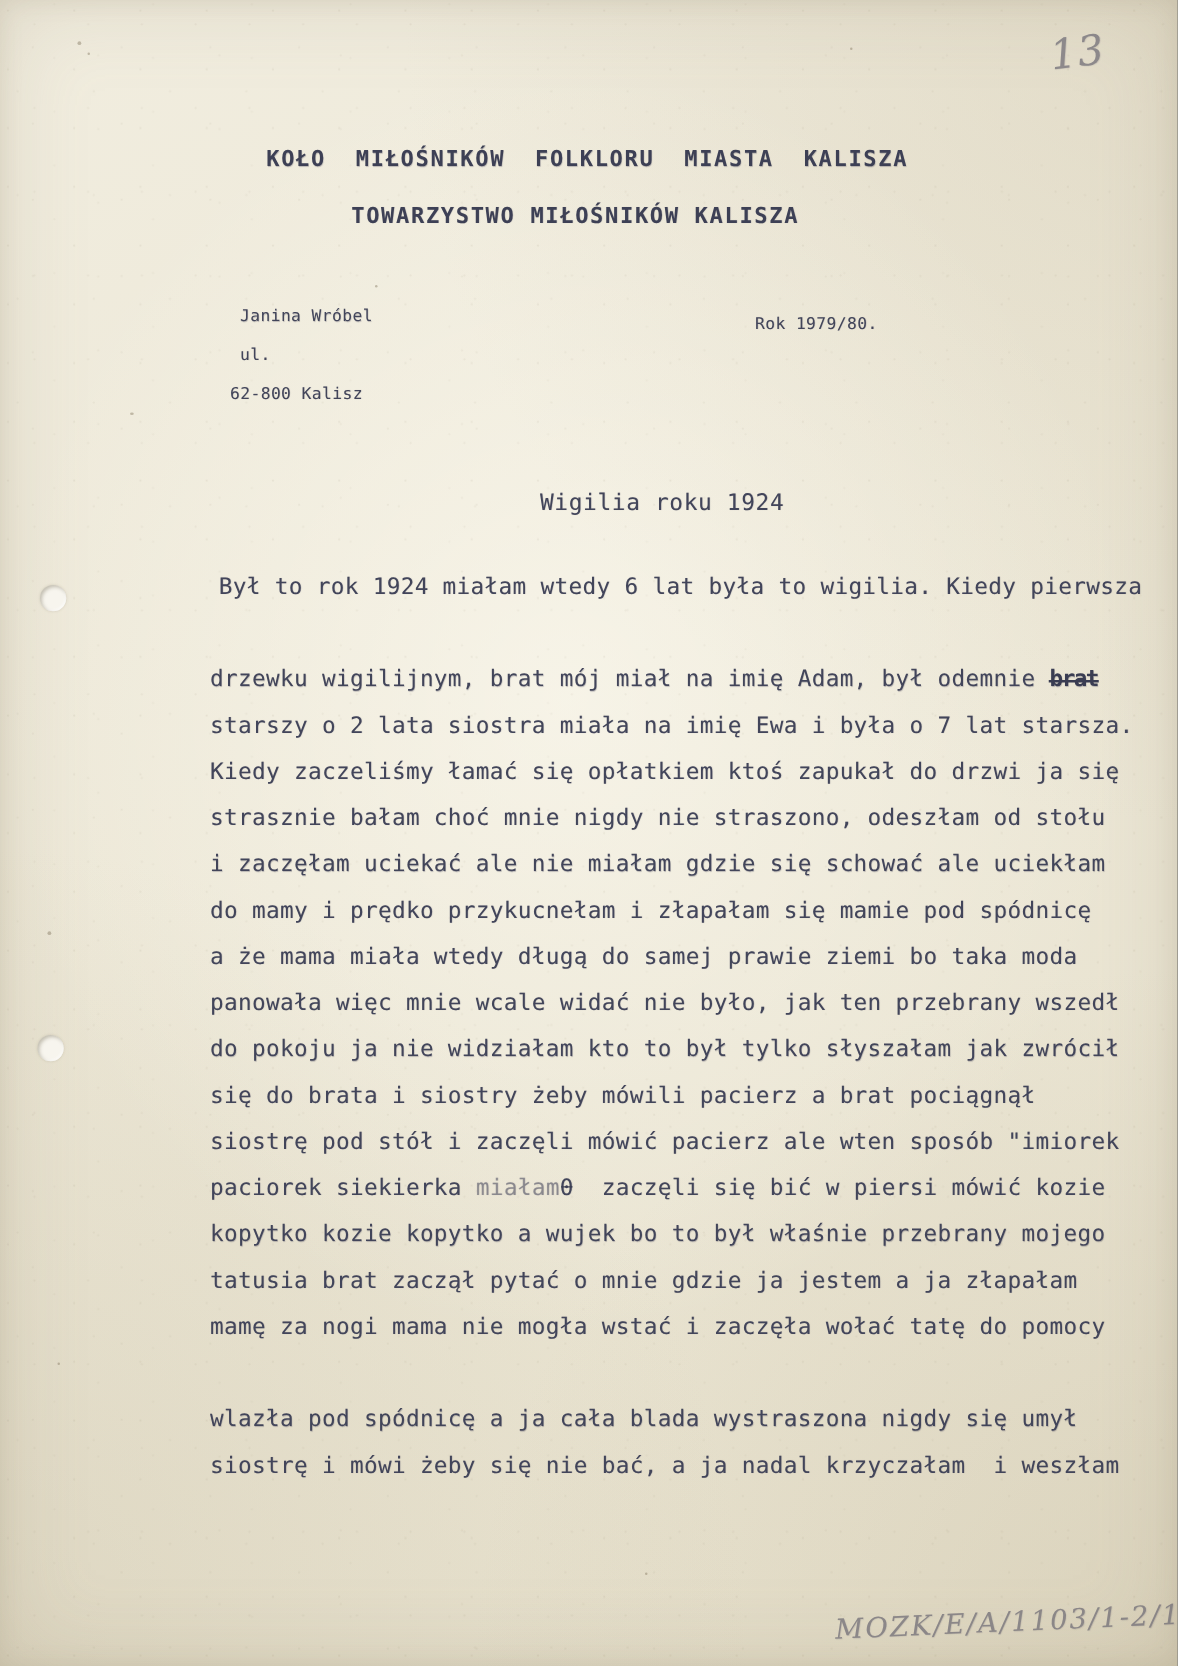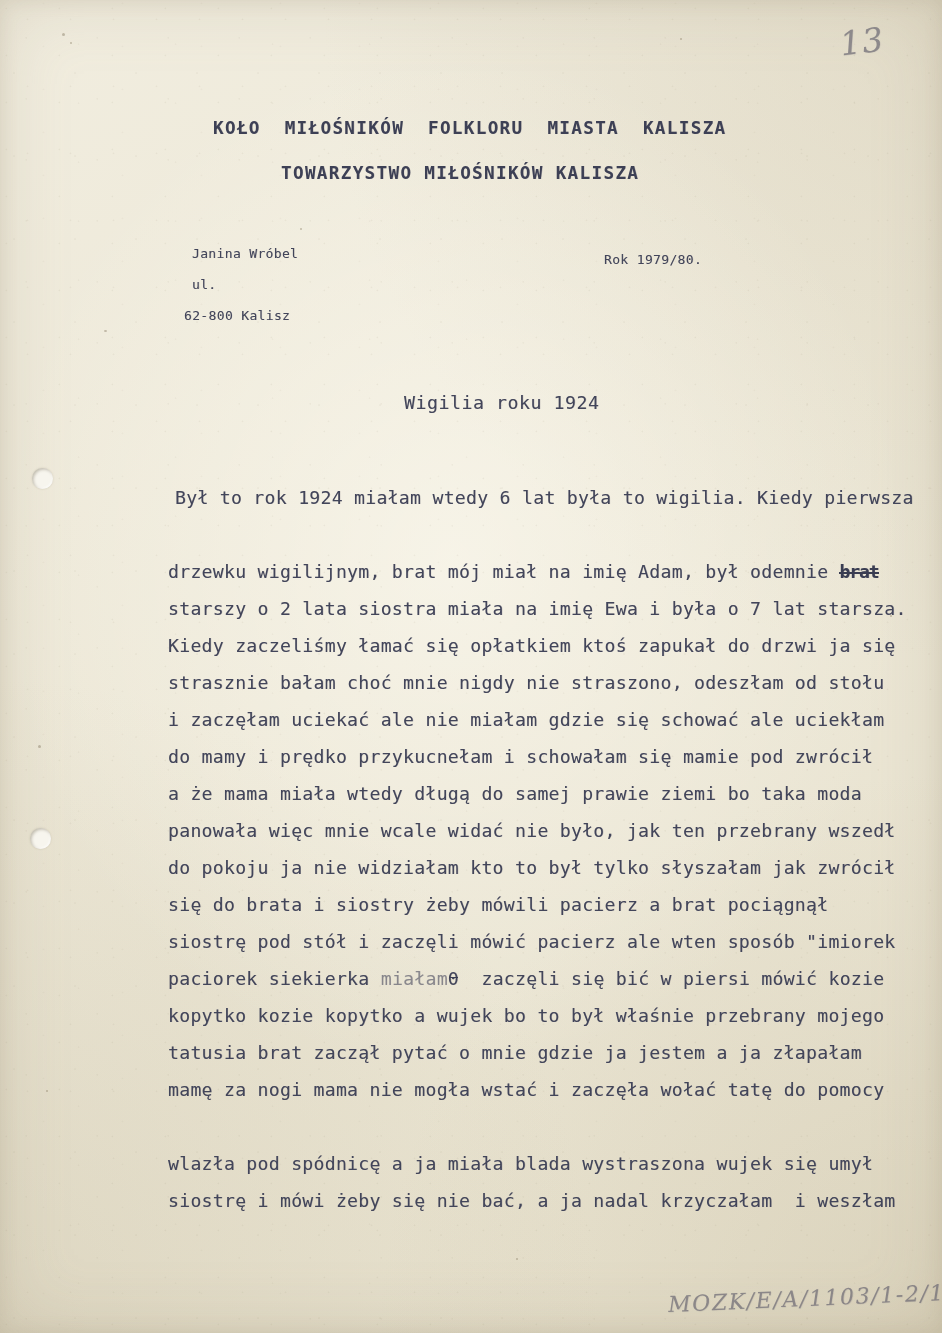--- a/index.html
+++ b/index.html
@@ -72,21 +72,20 @@
 
   .doc-title {
     font-size: 18.2px;
     letter-spacing: 0.55px;
   }
 
   .bodyline {
     font-size: 18.1px;
     letter-spacing: 0.30px;
     left: 168px;
-    margin-top: 28px;
   }
 
   .bodyline.indented { left: 175px; }
 
   
   .strike {
     position: relative;
     color: #3a3d52;
     letter-spacing: -1.2px;
     font-weight: 700;
@@ -178,40 +177,40 @@
 
   <div class="typed hdr" style="left:213px; top:118px;">KOŁO  MIŁOŚNIKÓW  FOLKLORU  MIASTA  KALISZA</div>
   <div class="typed hdr" style="left:281px; top:163px;">TOWARZYSTWO MIŁOŚNIKÓW KALISZA</div>
 
   <div class="typed addr" style="left:192px; top:246px;">Janina Wróbel</div>
   <div class="typed addr" style="left:192px; top:277px;">ul.</div>
   <div class="typed addr" style="left:184px; top:308px;">62-800 Kalisz</div>
 
   <div class="typed addr" style="left:604px; top:252px;">Rok 1979/80.</div>
 
-  <div class="typed doc-title" style="left:404px; top:392px;">Wigilia roku 1924</div>
+  <div class="typed doc-title" style="left:432px; top:392px;">Wigilia roku 1924</div>
 
   <div class="typed bodyline indented" style="top:459px;">Był to rok 1924 miałam wtedy 6 lat była to wigilia. Kiedy pierwsza</div>
 
   <div class="typed bodyline" style="top:533px;"><span>drzewku wigilijnym, brat mój miał na imię Adam, był odemnie </span><span class="strike">brat</span></div>
 
   <div class="typed bodyline" style="top:570px;">starszy o 2 lata siostra miała na imię Ewa i była o 7 lat starsza.</div>
   <div class="typed bodyline" style="top:607px;">Kiedy zaczeliśmy łamać się opłatkiem ktoś zapukał do drzwi ja się</div>
   <div class="typed bodyline" style="top:644px;">strasznie bałam choć mnie nigdy nie straszono, odeszłam od stołu</div>
   <div class="typed bodyline" style="top:681px;">i zaczęłam uciekać ale nie miałam gdzie się schować ale uciekłam</div>
-  <div class="typed bodyline" style="top:718px;">do mamy i prędko przykucnełam i schowałam się mamie pod zwrócił</div>
+  <div class="typed bodyline" style="top:718px;">do mamy i prędko przykucnełam i złapałam się mamie pod spódnicę</div>
   <div class="typed bodyline" style="top:755px;">a że mama miała wtedy długą do samej prawie ziemi bo taka moda</div>
   <div class="typed bodyline" style="top:792px;">panowała więc mnie wcale widać nie było, jak ten przebrany wszedł</div>
   <div class="typed bodyline" style="top:829px;">do pokoju ja nie widziałam kto to był tylko słyszałam jak zwrócił</div>
   <div class="typed bodyline" style="top:866px;">się do brata i siostry żeby mówili pacierz a brat pociągnął</div>
   <div class="typed bodyline" style="top:903px;">siostrę pod stół i zaczęli mówić pacierz ale wten sposób "imiorek</div>
 
   <div class="typed bodyline" style="top:940px;"><span>paciorek siekierka </span><span class="faded">miałam</span><span class="overstruck">0</span><span>  zaczęli się bić w piersi mówić kozie</span></div>
 
   <div class="typed bodyline" style="top:977px;">kopytko kozie kopytko a wujek bo to był właśnie przebrany mojego</div>
   <div class="typed bodyline" style="top:1014px;">tatusia brat zaczął pytać o mnie gdzie ja jestem a ja złapałam</div>
   <div class="typed bodyline" style="top:1051px;">mamę za nogi mama nie mogła wstać i zaczęła wołać tatę do pomocy</div>
-  <div class="typed bodyline" style="top:1125px;">wlazła pod spódnicę a ja miała blada wystraszona wujek się umył</div>
+  <div class="typed bodyline" style="top:1125px;">wlazła pod spódnicę a ja cała blada wystraszona nigdy się umył</div>
   <div class="typed bodyline" style="top:1162px;">siostrę i mówi żeby się nie bać, a ja nadal krzyczałam  i weszłam</div>
 
   <div class="pencil" id="archive-reference" style="left:668px; top:1286px;">MOZK/E/A/1103/1-2/1</div>
 
 </div>
 
 </body></html>

